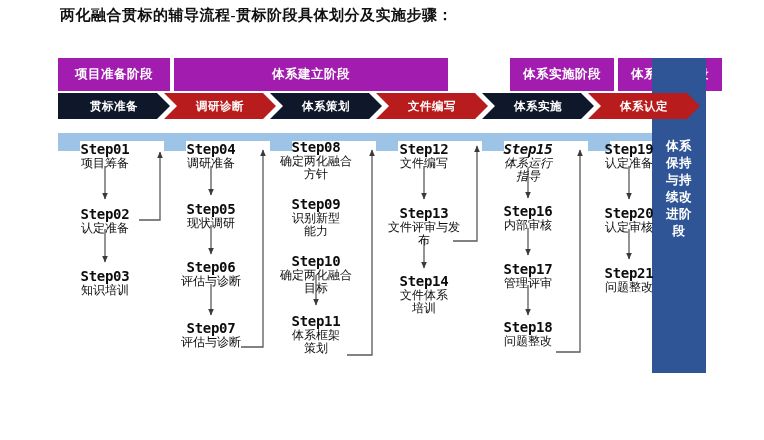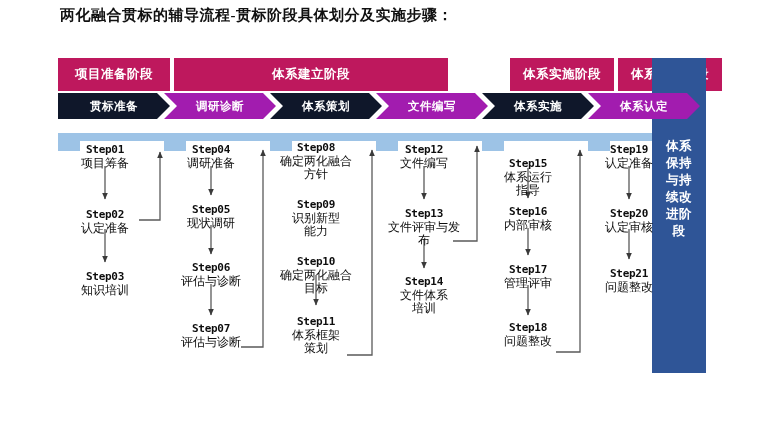--- a/index.html
+++ b/index.html
@@ -17,63 +17,63 @@
     position:absolute;left:60px;top:6px;
     font-family:"Liberation Serif","DejaVu Serif",serif;
     font-size:15px;font-weight:bold;color:#101010;
     letter-spacing:0.5px;white-space:nowrap;
   }
 
   
   .phase-row{position:absolute;left:58px;top:58px;height:33px;width:626px;}
   .phase{
     position:absolute;top:0;height:33px;
-    background:#be185d;
+    background:#a21caf;
     color:#ffffff;
     font-size:12.5px;font-weight:bold;
     display:flex;align-items:center;justify-content:center;
     letter-spacing:0.5px;
     white-space:nowrap;
   }
 
   
   .chev-row{position:absolute;left:58px;top:93px;height:26px;width:626px;}
   .chev{
     position:absolute;top:0;height:26px;
     display:flex;align-items:center;justify-content:center;
     color:#ffffff;font-size:11.5px;font-weight:bold;
     letter-spacing:0.5px;white-space:nowrap;
     clip-path:polygon(0 0, calc(100% - 13px) 0, 100% 50%, calc(100% - 13px) 100%, 0 100%, 13px 50%);
   }
   .chev.first{
     clip-path:polygon(0 0, calc(100% - 13px) 0, 100% 50%, calc(100% - 13px) 100%, 0 100%);
   }
   .chev.blue{background:#0f172a;}
-  .chev.amber{background:#a21caf;}
+  .chev.amber{background:#b91c1c;}
 
   
   .band{
     position:absolute;left:58px;top:133px;width:626px;height:18px;
     background:#9DC3E6;
   }
   .band-notch{
     position:absolute;top:8px;height:10px;background:#ffffff;
   }
 
   
   .col{position:absolute;top:139px;}
   .step{
     position:absolute;
     text-align:center;
     white-space:pre-line;
     line-height:13.5px;
   }
   .step .num{
     font-family:"DejaVu Sans Mono","Liberation Mono",monospace;
-    font-size:11px;font-weight:bold;color:#0d0d0d;
+    font-size:14px;font-weight:bold;color:#0d0d0d;
     display:block;letter-spacing:-0.3px;
   }
   .step .lbl{
     font-size:12px;color:#0d0d0d;display:block;font-weight:500;
   }
 
   
   #wires{position:absolute;left:0;top:0;width:764px;height:440px;pointer-events:none;}
 
   
@@ -188,21 +188,21 @@
 策划</span></div>
     </div>
     <div class="col" style="left: 380px; width: 88px;">
       <div class="step" style="top: 4px; width: 88px;"><span class="num">Step12</span><span class="lbl">文件编写</span></div>
       <div class="step" style="top: 68px; width: 88px;"><span class="num">Step13</span><span class="lbl">文件评审与发
 布</span></div>
       <div class="step" style="top: 136px; width: 88px;"><span class="num">Step14</span><span class="lbl">文件体系
 培训</span></div>
     </div>
     <div class="col" style="left: 487px; width: 82px;">
-      <div class="step" style="top: 18px; width: 82px;"><span class="num">Step15</span><span class="lbl">体系运行
+      <div class="step" style="top: 4px; width: 82px; font-style: italic;"><span class="num">Step15</span><span class="lbl">体系运行
 指导</span></div>
       <div class="step" style="top: 66px; width: 82px;"><span class="num">Step16</span><span class="lbl">内部审核</span></div>
       <div class="step" style="top: 124px; width: 82px;"><span class="num">Step17</span><span class="lbl">管理评审</span></div>
       <div class="step" style="top: 182px; width: 82px;"><span class="num">Step18</span><span class="lbl">问题整改</span></div>
     </div>
     <div class="col" style="left: 588px; width: 82px;">
       <div class="step" style="top: 4px; width: 82px;"><span class="num">Step19</span><span class="lbl">认定准备</span></div>
       <div class="step" style="top: 68px; width: 82px;"><span class="num">Step20</span><span class="lbl">认定审核</span></div>
       <div class="step" style="top: 128px; width: 82px;"><span class="num">Step21</span><span class="lbl">问题整改</span></div>
     </div>

